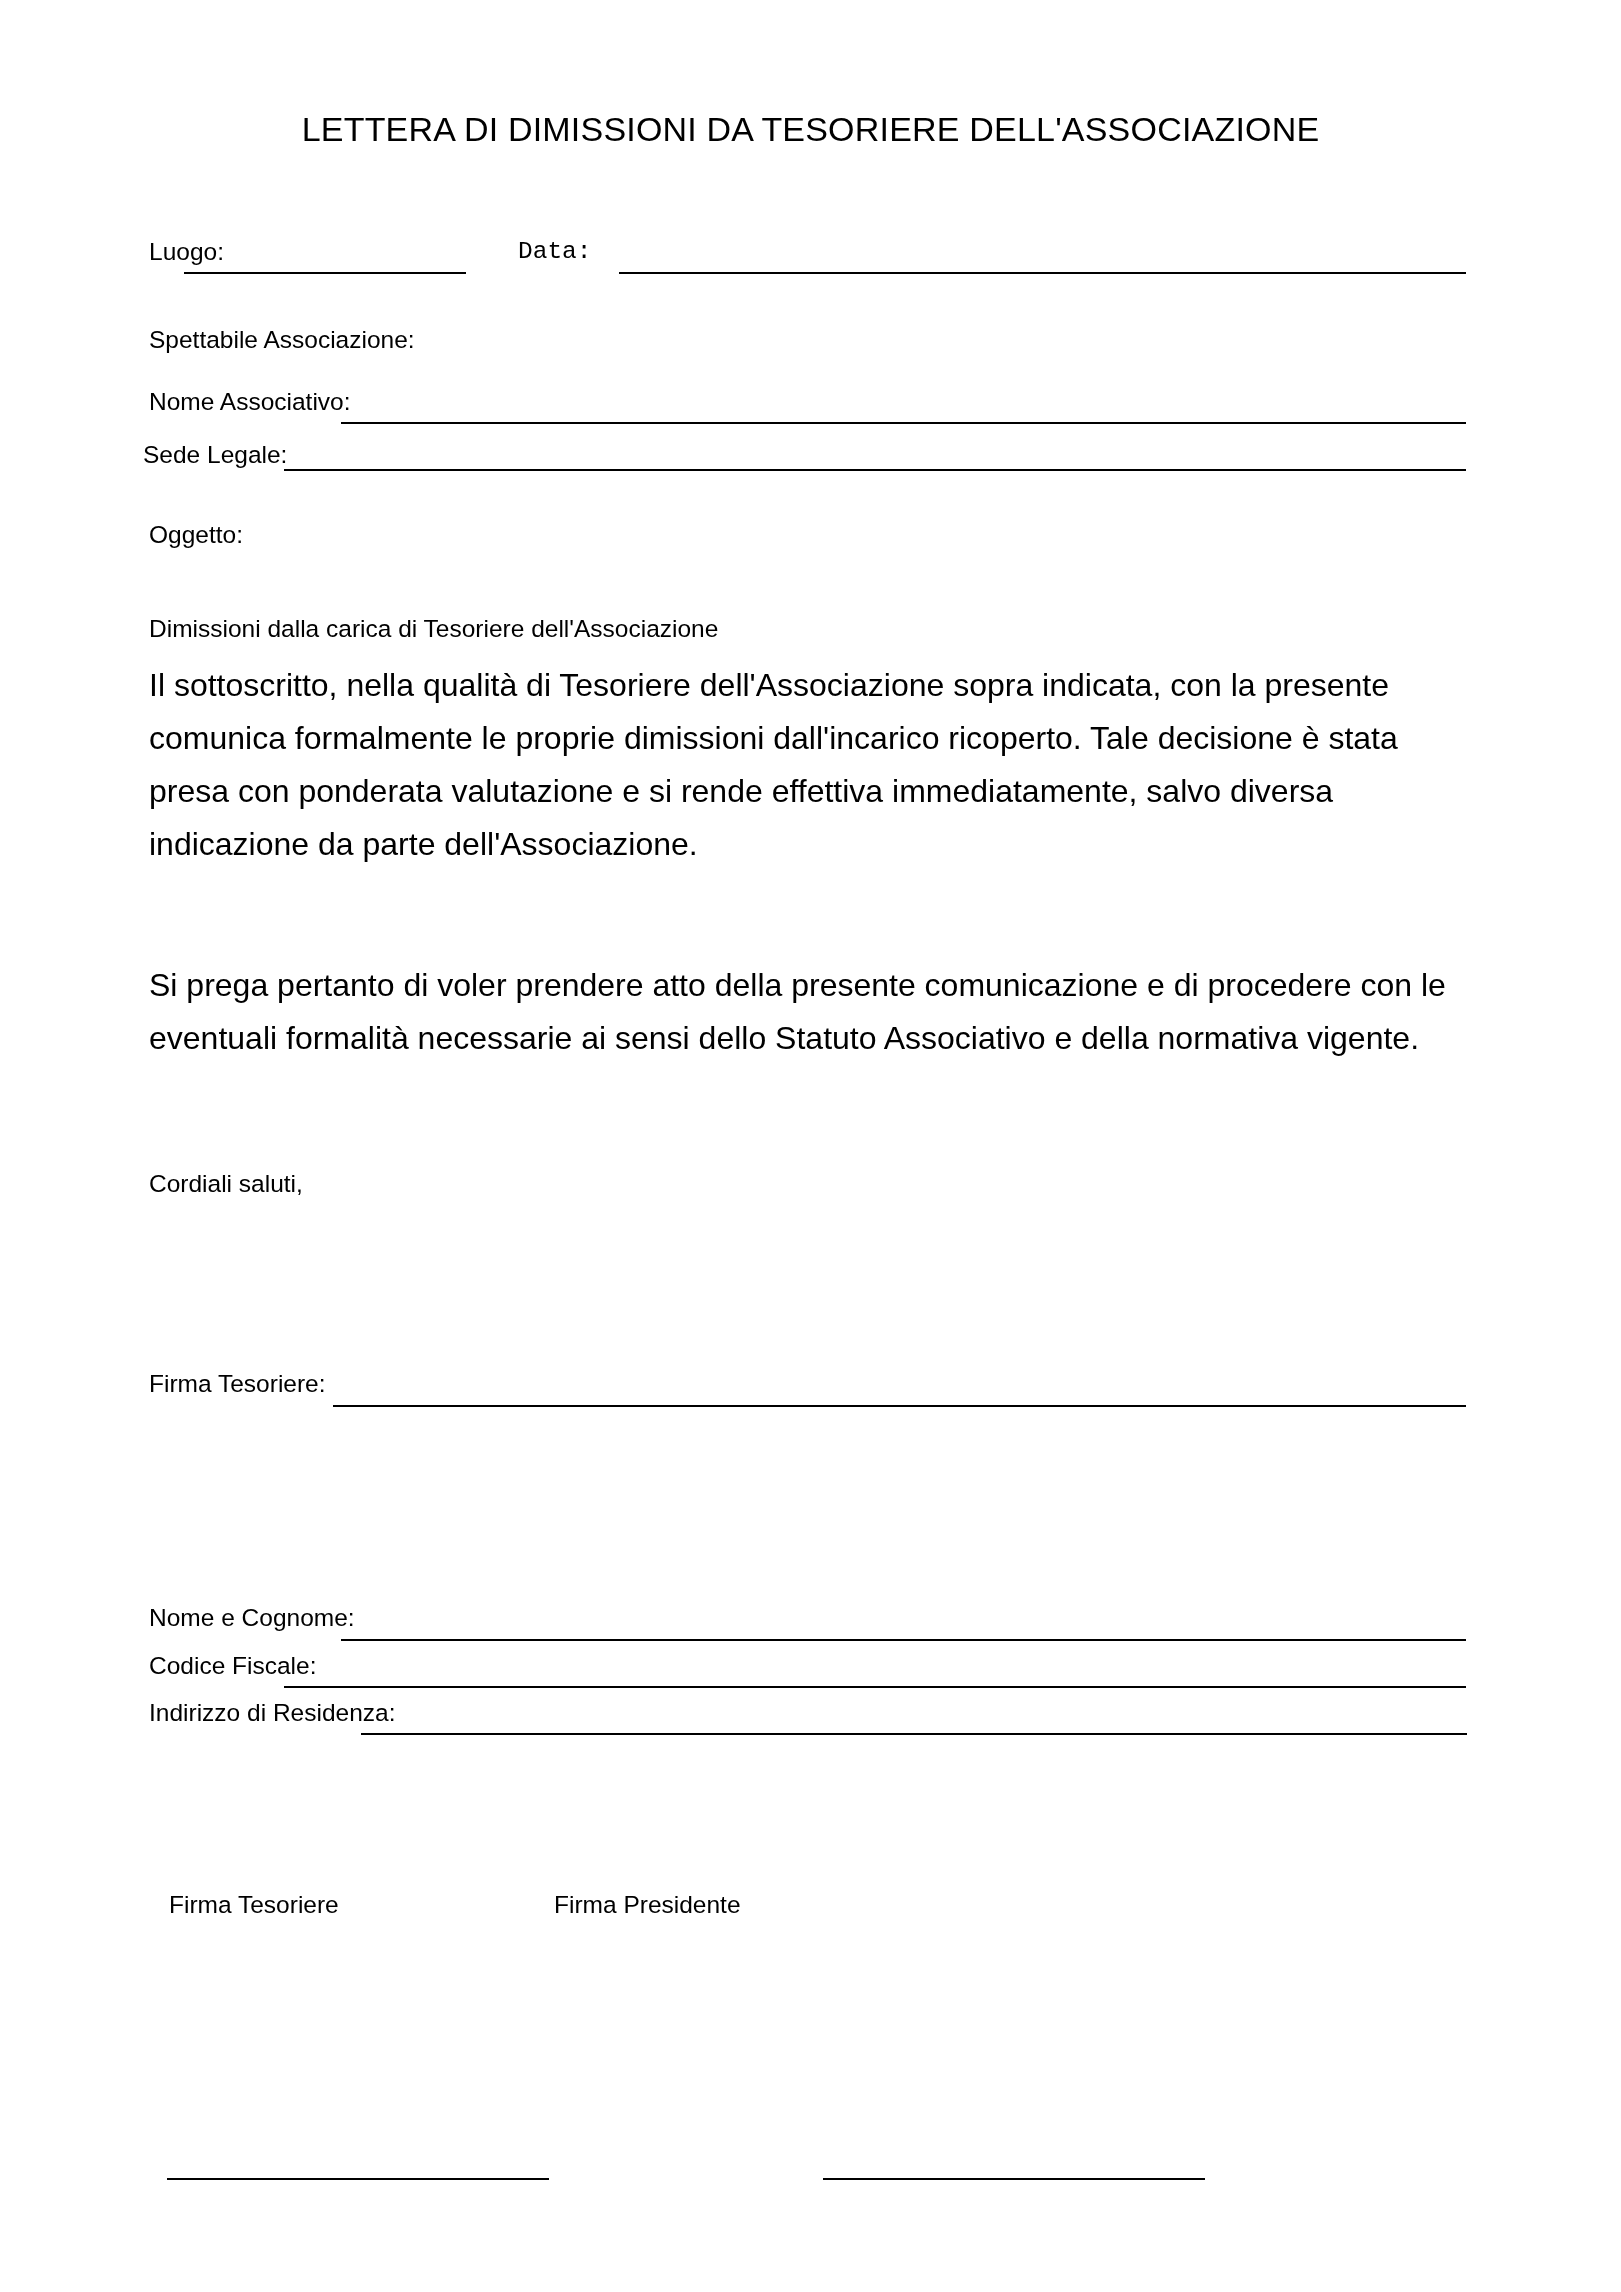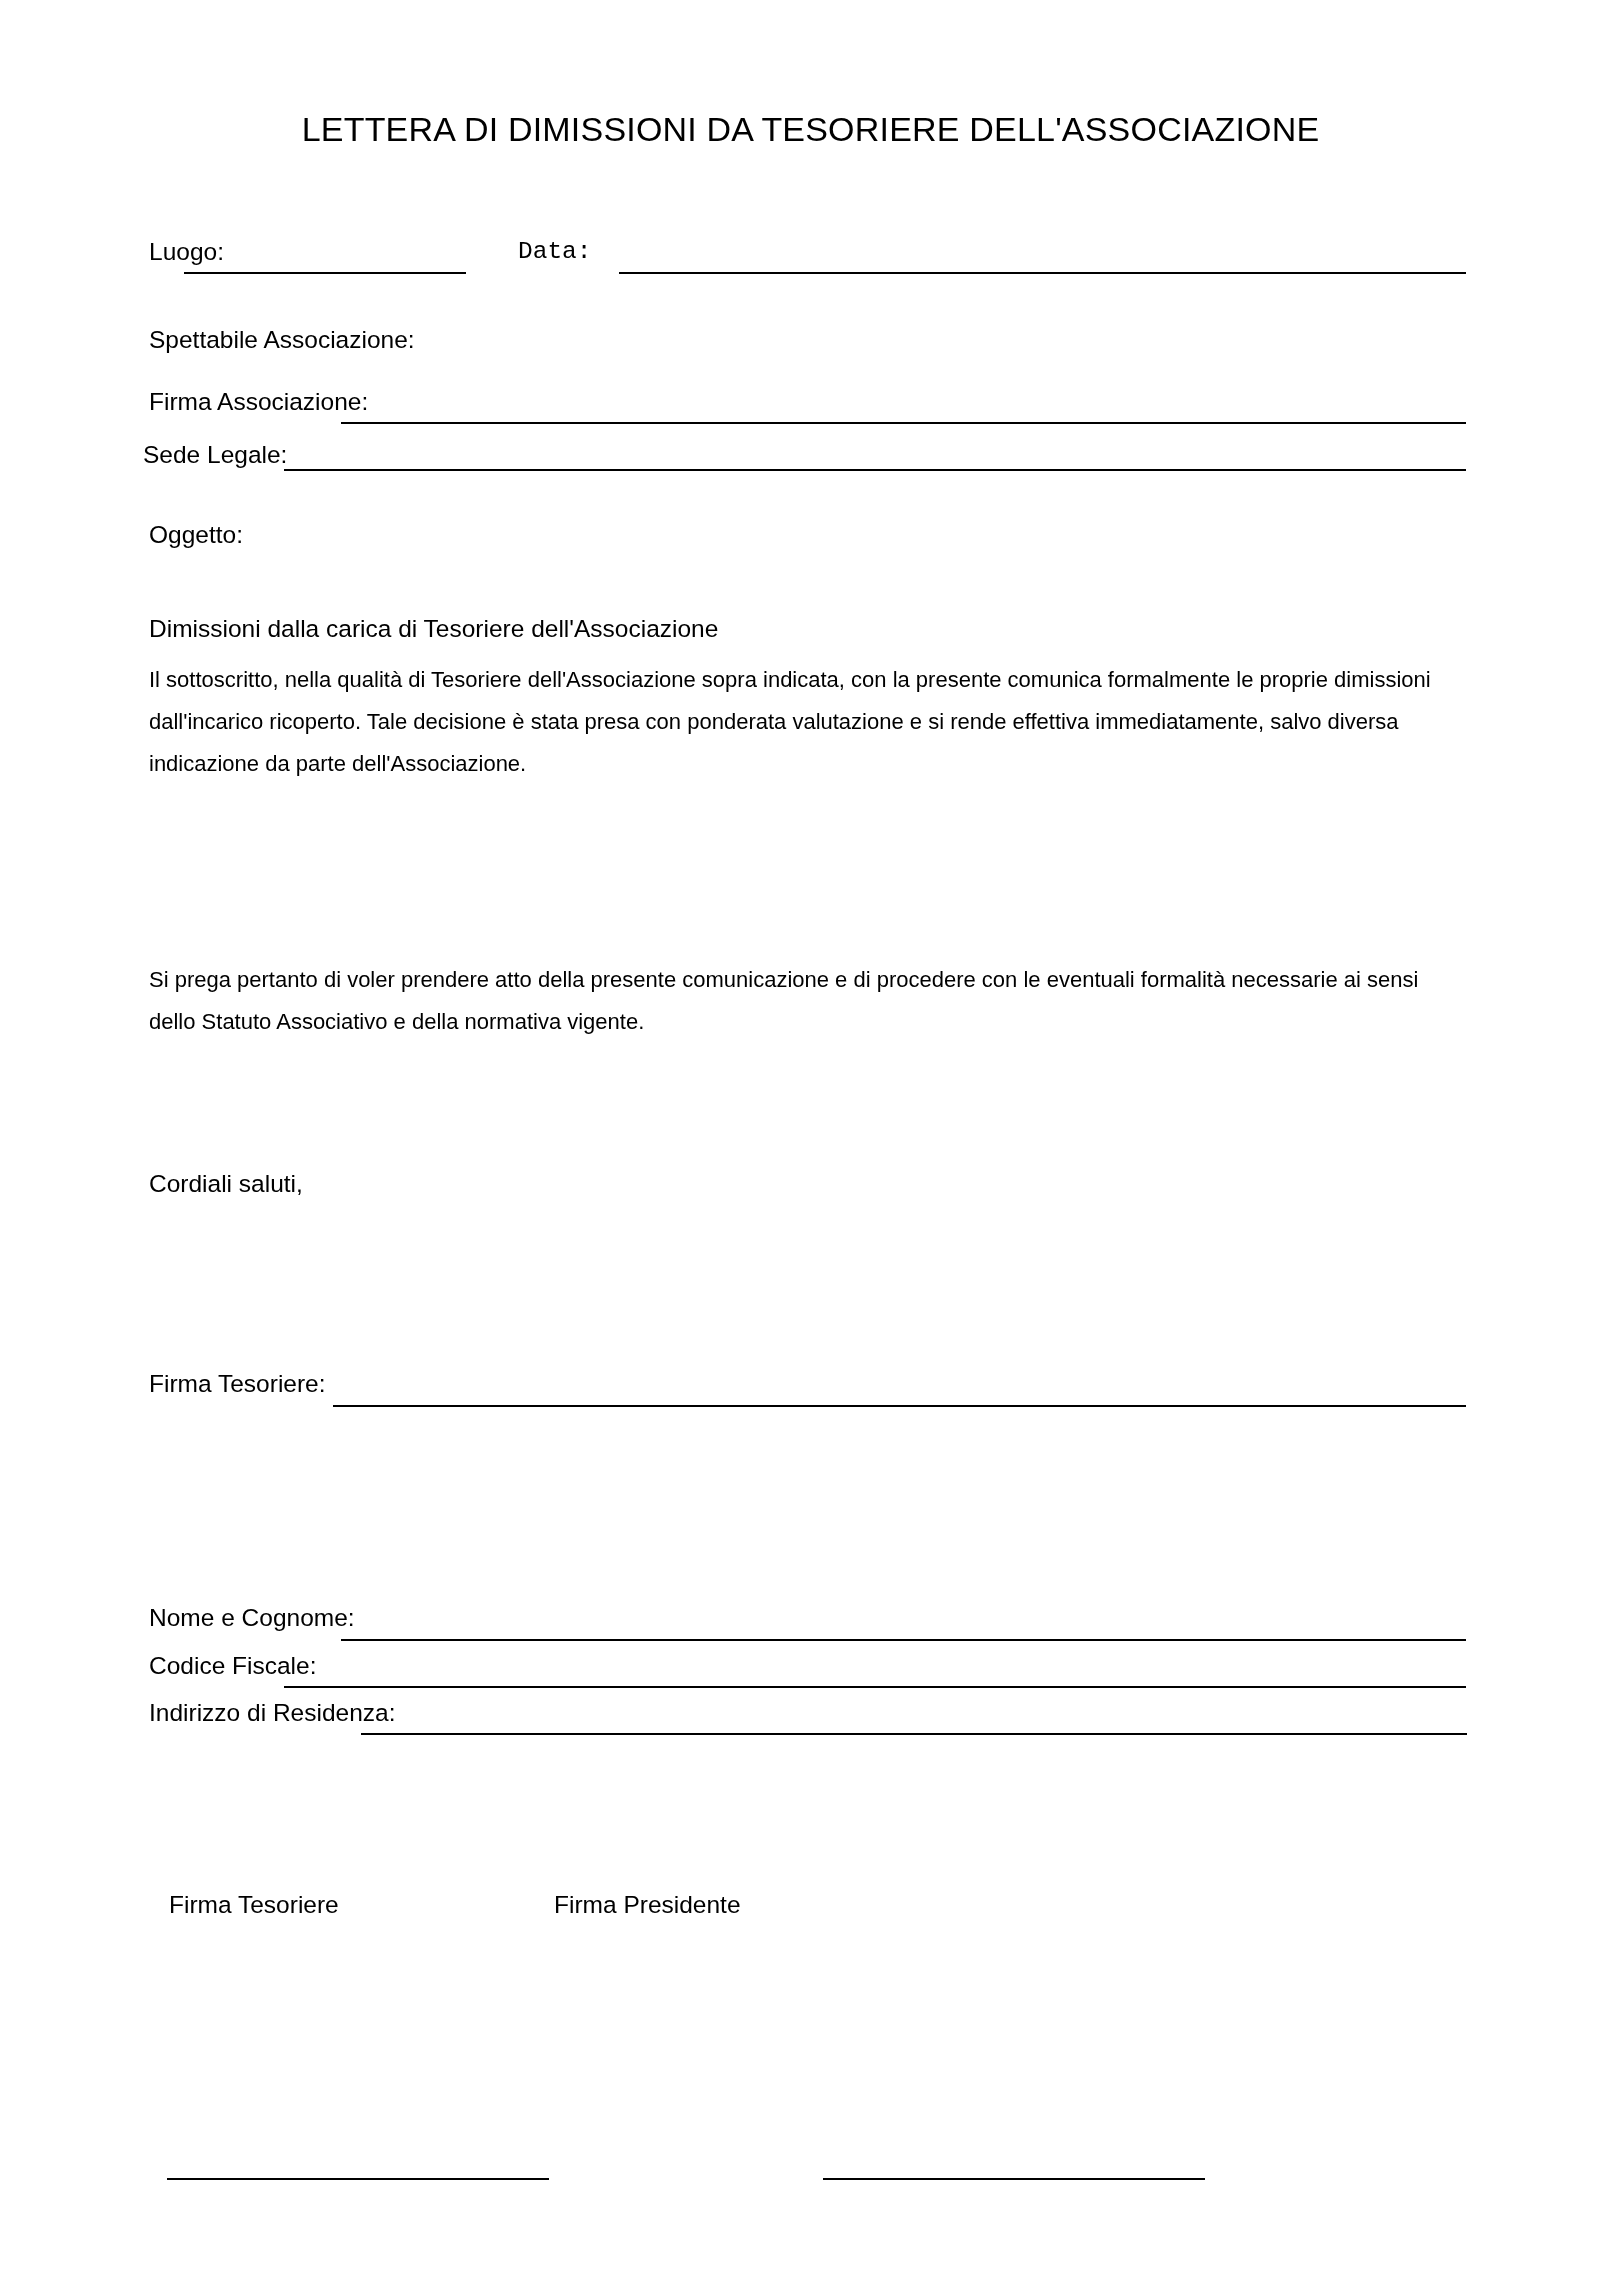--- a/index.html
+++ b/index.html
@@ -54,43 +54,43 @@
     position: absolute;
     height: 0;
     border-bottom: 2px solid #000000;
   }
 
   
   .para {
     position: absolute;
     left: 149px;
     width: 1317px;
-    font-size: 22px;
-    line-height: 42px;
+    font-size: 32px;
+    line-height: 53px;
     text-align: left;
   }
 </style>
 </head>
 <body>
 
 <div class="page">
 
   <div class="doc-title">LETTERA DI DIMISSIONI DA TESORIERE DELL'ASSOCIAZIONE</div>
 
   <div class="txt" style="left:149px; top:240px;">Luogo:</div>
   <div class="txt" style="left:188px; top:240px; width:274px; height:27.4px;"></div>
   <div class="rule" style="left:184px; top:272px; width:282px;"></div>
 
   <div class="txt" style="left:518px; top:240px;font-family:Liberation Mono, monospace;">Data:</div>
   <div class="txt" style="left:623px; top:240px; width:353px; height:27.4px;"></div>
   <div class="rule" style="left:619px; top:272px; width:847px;"></div>
 
   <div class="txt" style="left:149px; top:328px;">Spettabile Associazione:</div>
 
-  <div class="txt" style="left:149px; top:390px;">Firma Associazione:</div>
+  <div class="txt" style="left:149px; top:390px;">Nome Associativo:</div>
   <div class="txt" style="left:347px; top:390px; width:1108px; height:27.4px;"></div>
   <div class="rule" style="left:341px; top:422px; width:1125px;"></div>
 
   <div class="txt" style="left:143px; top:437px;margin-top:6px;">Sede Legale:</div>
   <div class="txt" style="left:290px; top:437px; width:1166px; height:27.4px;"></div>
   <div class="rule" style="left:284px; top:469px; width:1182px;"></div>
 
   <div class="txt" style="left:149px; top:523px;">Oggetto:</div>
   <div class="txt" style="left:149px; top:570px;margin-top:47px;">Dimissioni dalla carica di Tesoriere dell'Associazione</div>
 

